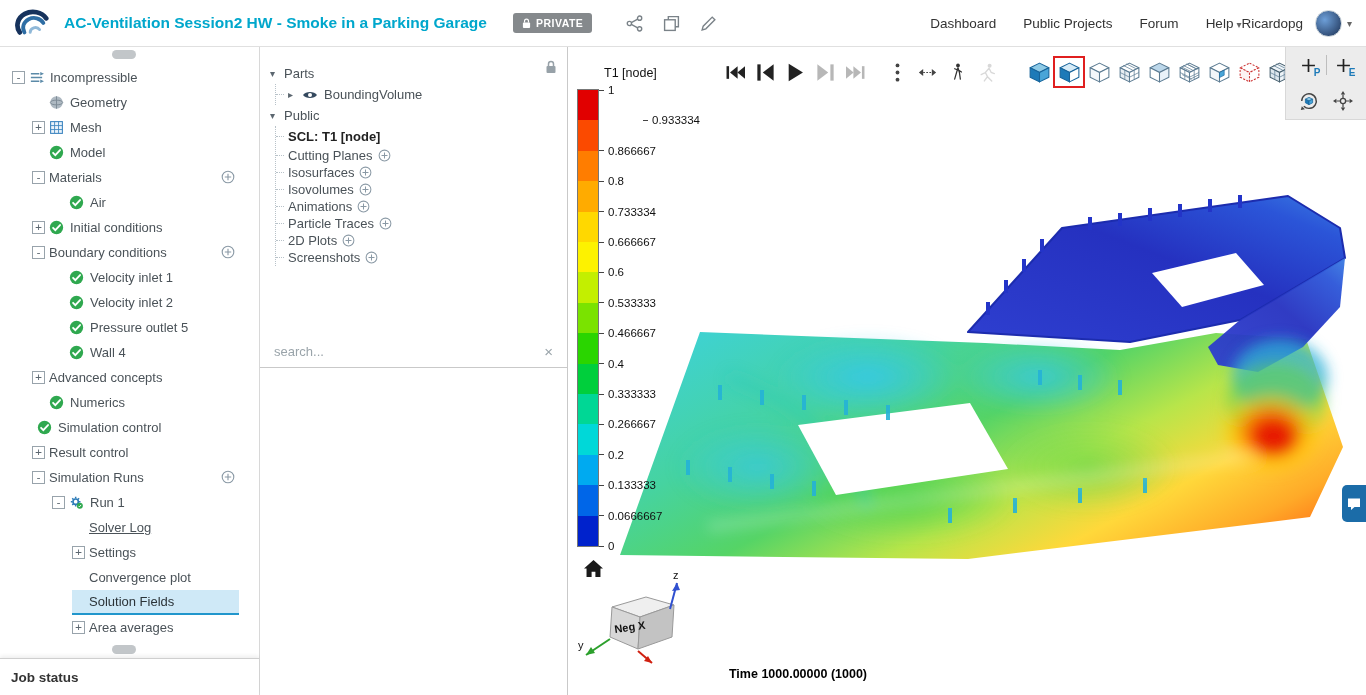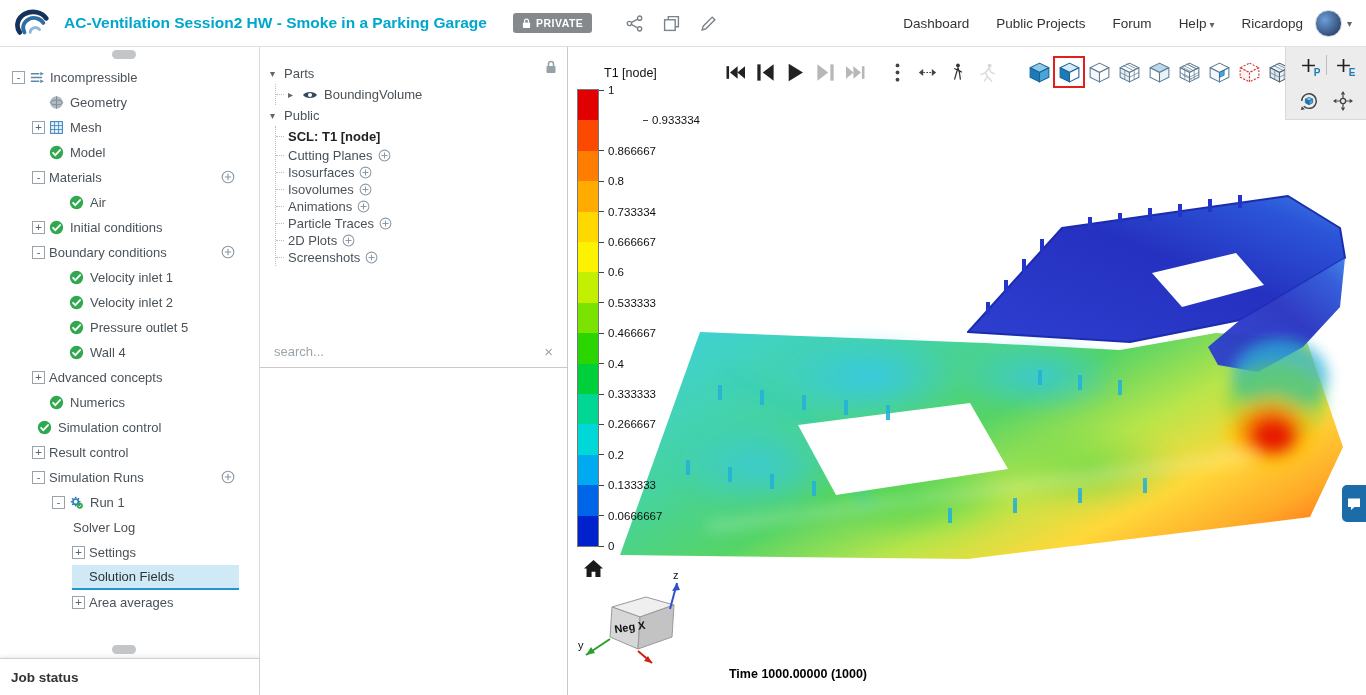--- a/index.html
+++ b/index.html
@@ -14,21 +14,21 @@
   .project-title{font-size:15.5px;font-weight:bold;color:#00a7cc;white-space:nowrap}
   .privacy-badge{margin-left:26px;background:#85898c;color:#fff;font-size:10.5px;font-weight:bold;letter-spacing:.5px;border-radius:3px;padding:4px 9px;display:flex;align-items:center;gap:5px;flex:none}
   .privacy-badge svg{width:9px;height:11px}
   .header-actions{display:flex;align-items:center;gap:20px;margin-left:34px}
   .header-actions .hico{width:17px;height:17px;cursor:pointer}
   .header-actions .hico svg{width:100%;height:100%}
   .header-spacer{flex:1}
   .header-nav{display:flex;align-items:flex-end;gap:27px;font-size:13.5px;color:#333}
   .nav-item{cursor:pointer;white-space:nowrap}
   .nav-item .caret{font-size:10px;color:#666;margin-left:3px}
-  .username{margin-left:27px;font-size:13.5px;color:#333;cursor:pointer}
+  .username{font-size:13.5px;color:#333;cursor:pointer}
   .avatar{width:27px;height:27px;border-radius:50%;margin-left:12px;background:radial-gradient(circle at 35% 35%,#6d9fd8,#1b2f52);border:1px solid #c9d2d8;cursor:pointer;flex:none}
   .avatar-caret{font-size:10px;color:#666;margin-left:5px;cursor:pointer}
 
   
   .sidebar{position:absolute;top:47px;left:0;width:260px;bottom:0;background:#fff;border-right:1px solid #d8d8d8;z-index:4}
   .scroll-pill{position:absolute;left:112px;width:24px;height:9px;border-radius:5px;background:#c2c6c9}
   .scroll-pill.top{top:3px}
   .scroll-pill.bottom{bottom:41px}
   .sim-tree{padding-top:18px}
   .tree-row{height:25px;display:flex;align-items:center;position:relative;cursor:pointer;font-size:13px;color:#4a5258;white-space:nowrap}
@@ -350,30 +350,36 @@
                 <g stroke="#2e7cb8" stroke-width="1.8">
                   <path d="M8 2.2v2M8 11.8v2M2.2 8h2M11.8 8h2M3.9 3.9l1.4 1.4M10.7 10.7l1.4 1.4M12.1 3.9l-1.4 1.4M5.3 10.7l-1.4 1.4"></path>
                 </g>
                 <circle cx="13" cy="13" r="3.6" fill="#2fa84f"></circle>
                 <path d="M11.4 13.1l1.1 1.1 2-2.3" stroke="#fff" stroke-width="1.1" fill="none"></path>
               </svg>
             </span>
             <span class="tree-label">Run 1</span>
           </span>
         </div>
-        <div class="tree-row" style="padding-left: 56px;">
+        <div class="tree-row" style="padding-left: 72px; text-decoration: underline;">
           <span class="row-inner">
             <span class="expander none"></span>
             <span class="tree-label">Solver Log</span>
           </span>
         </div>
         <div class="tree-row" style="padding-left: 72px;">
           <span class="row-inner">
             <span class="expander">+</span>
             <span class="tree-label">Settings</span>
+          </span>
+        </div>
+        <div class="tree-row" style="padding-left: 72px;">
+          <span class="row-inner">
+            <span class="expander none"></span>
+            <span class="tree-label">Convergence plot</span>
           </span>
         </div>
         <div class="tree-row selected" style="padding-left: 72px;">
           <span class="row-inner">
             <span class="expander none"></span>
             <span class="tree-label">Solution Fields</span>
           </span>
         </div>
         <div class="tree-row" style="padding-left: 72px;">
           <span class="row-inner">

